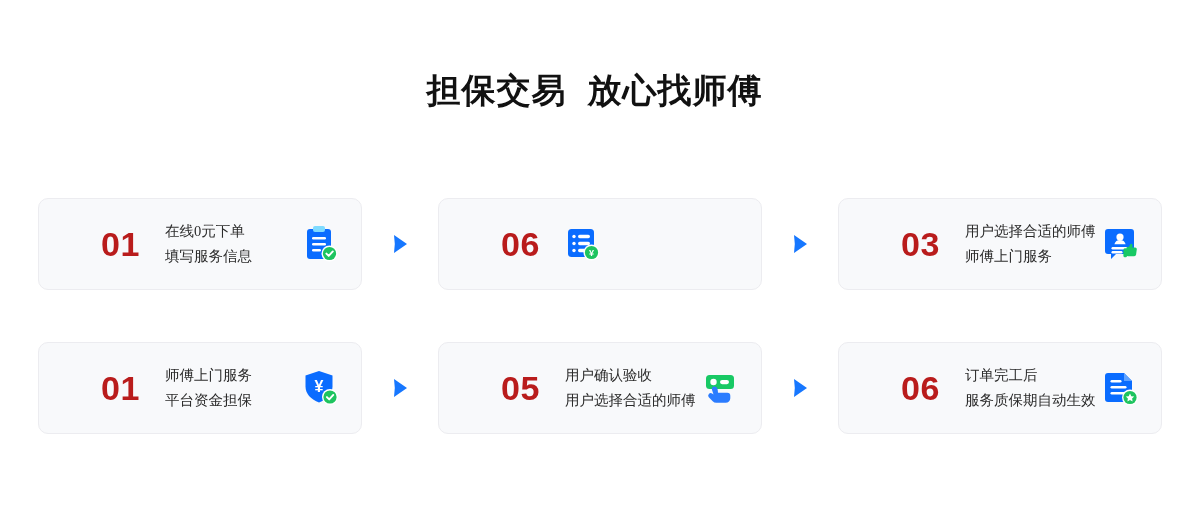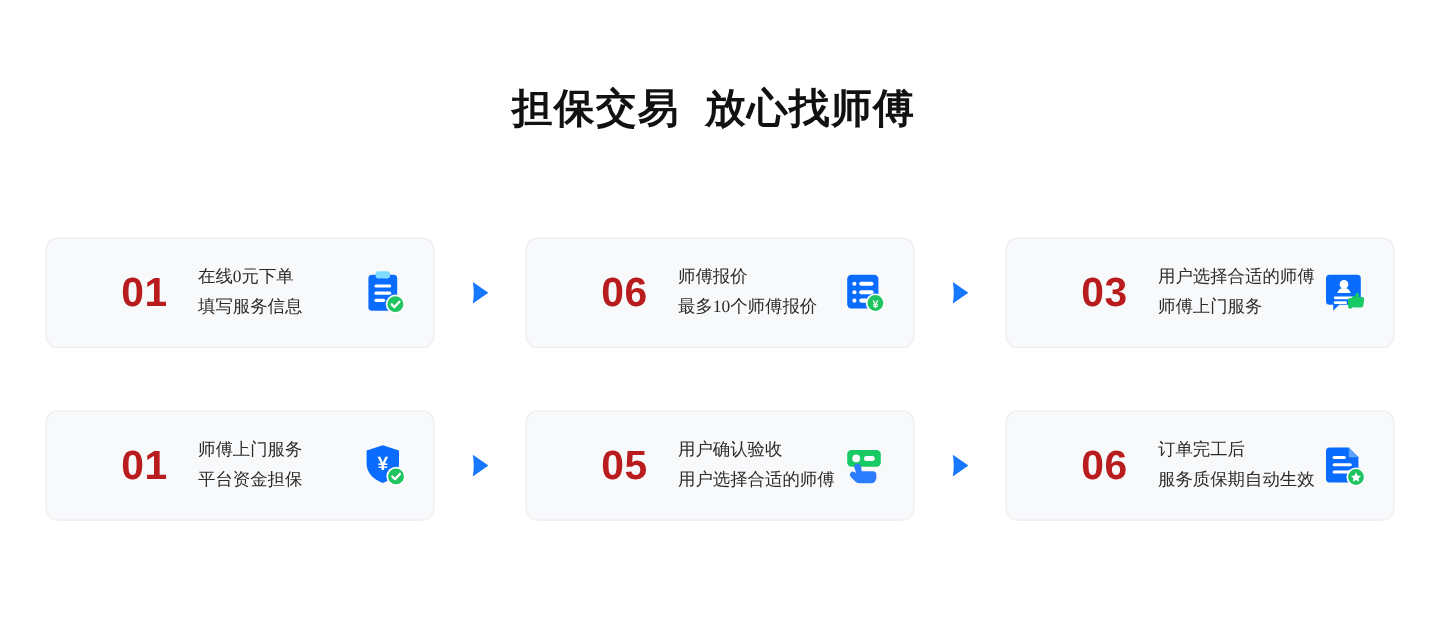--- a/index.html
+++ b/index.html
@@ -123,24 +123,20 @@
     </div>
 
     <div class="arrow-cell">
       <svg width="26" height="26" viewBox="0 0 26 26">
         <path d="M7 4 L20 13 L7 22 Q8.6 13 7 4 Z" fill="#1677ff"></path>
       </svg>
     </div>
 
     <div class="card">
       <div class="card-num">06</div>
-      <div class="card-text">
-        <div class="card-line">师傅报价</div>
-        <div class="card-line">最多10个师傅报价</div>
-      </div>
       <div class="card-icon">
         <svg width="42" height="42" viewBox="0 0 42 42">
           <rect x="7" y="6" width="26" height="28" rx="3.5" fill="#0a6cff"></rect>
           <circle cx="13" cy="13.5" r="1.7" fill="#ffffff"></circle>
           <rect x="17" y="11.8" width="12" height="3.4" rx="1.7" fill="#ffffff"></rect>
           <circle cx="13" cy="20.5" r="1.7" fill="#ffffff"></circle>
           <rect x="17" y="18.8" width="12" height="3.4" rx="1.7" fill="#ffffff"></rect>
           <circle cx="13" cy="27.5" r="1.7" fill="#ffffff"></circle>
           <rect x="17" y="25.8" width="8" height="3.4" rx="1.7" fill="#ffffff"></rect>
           <circle cx="30.5" cy="29.5" r="8" fill="#ffffff"></circle>

